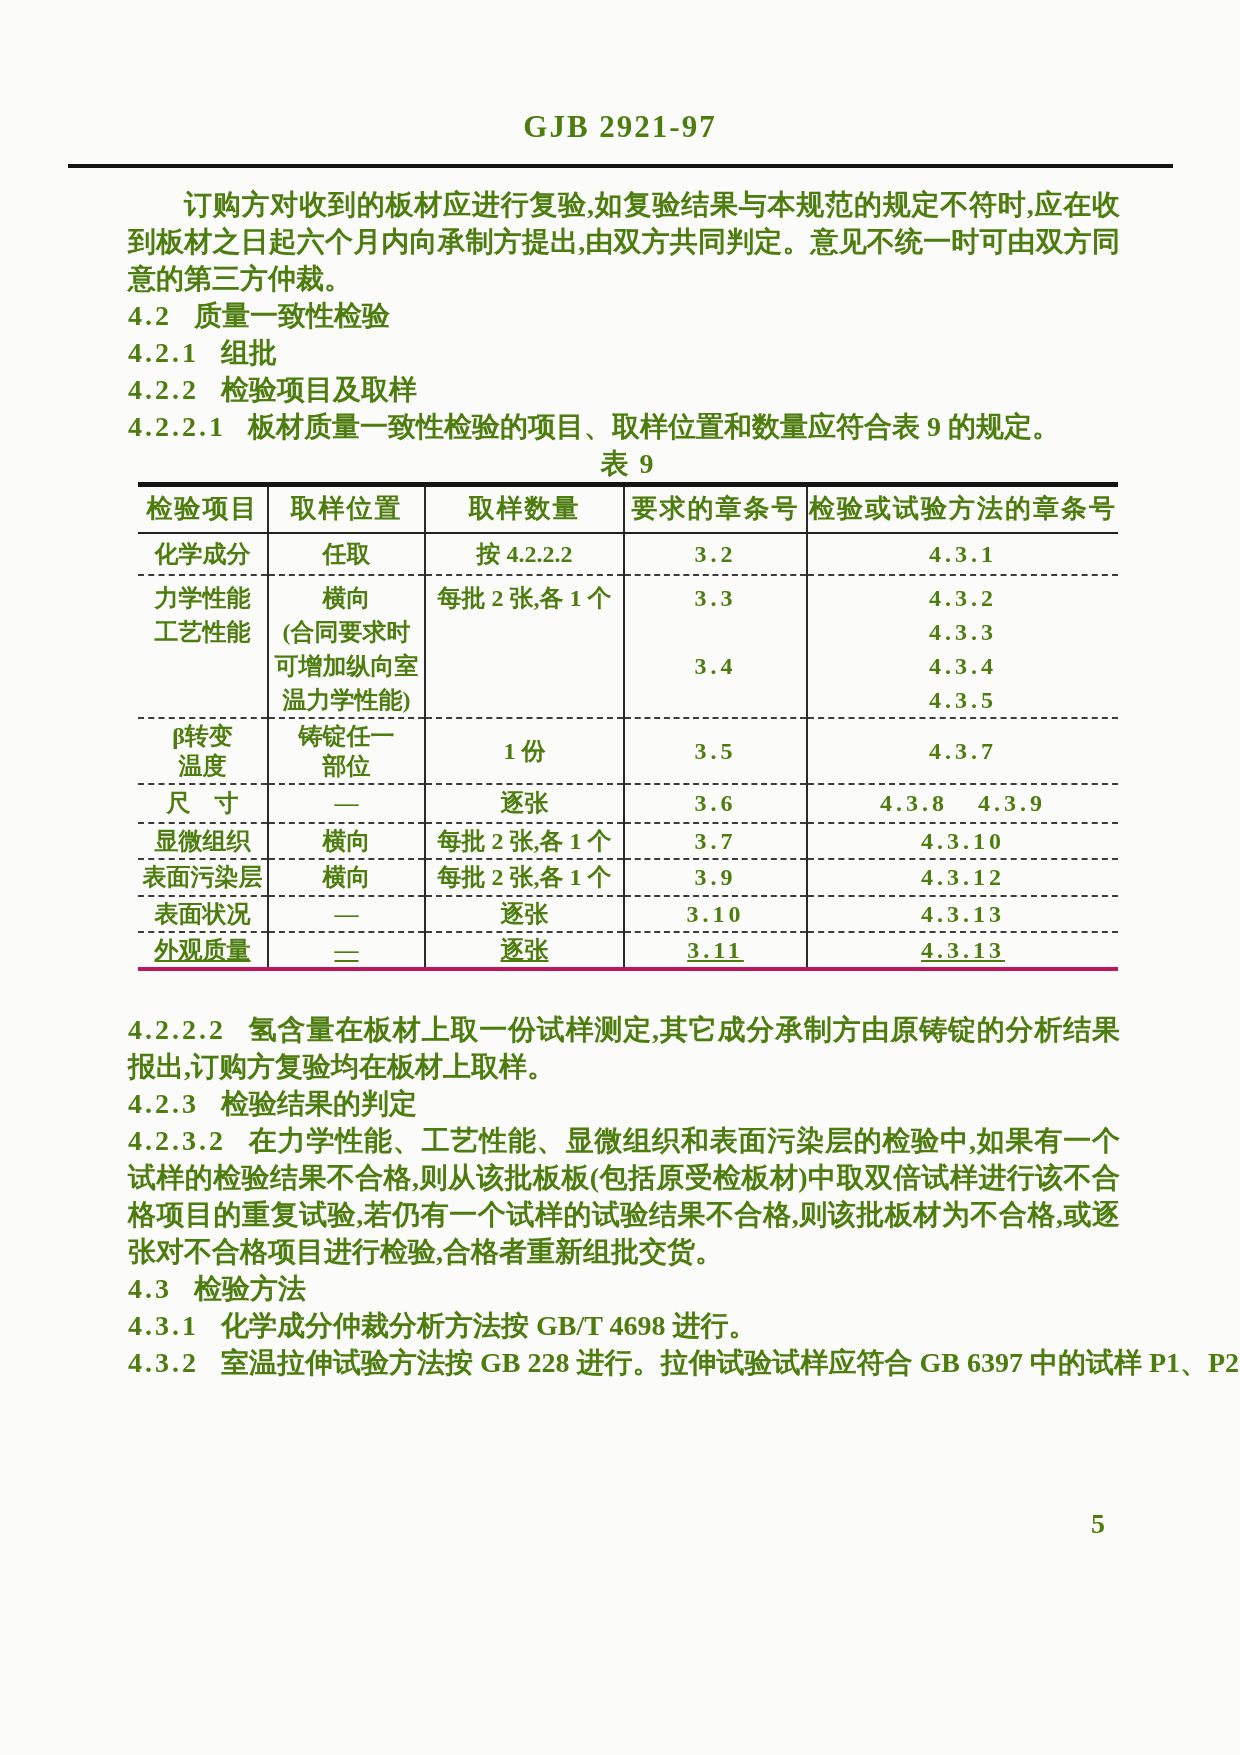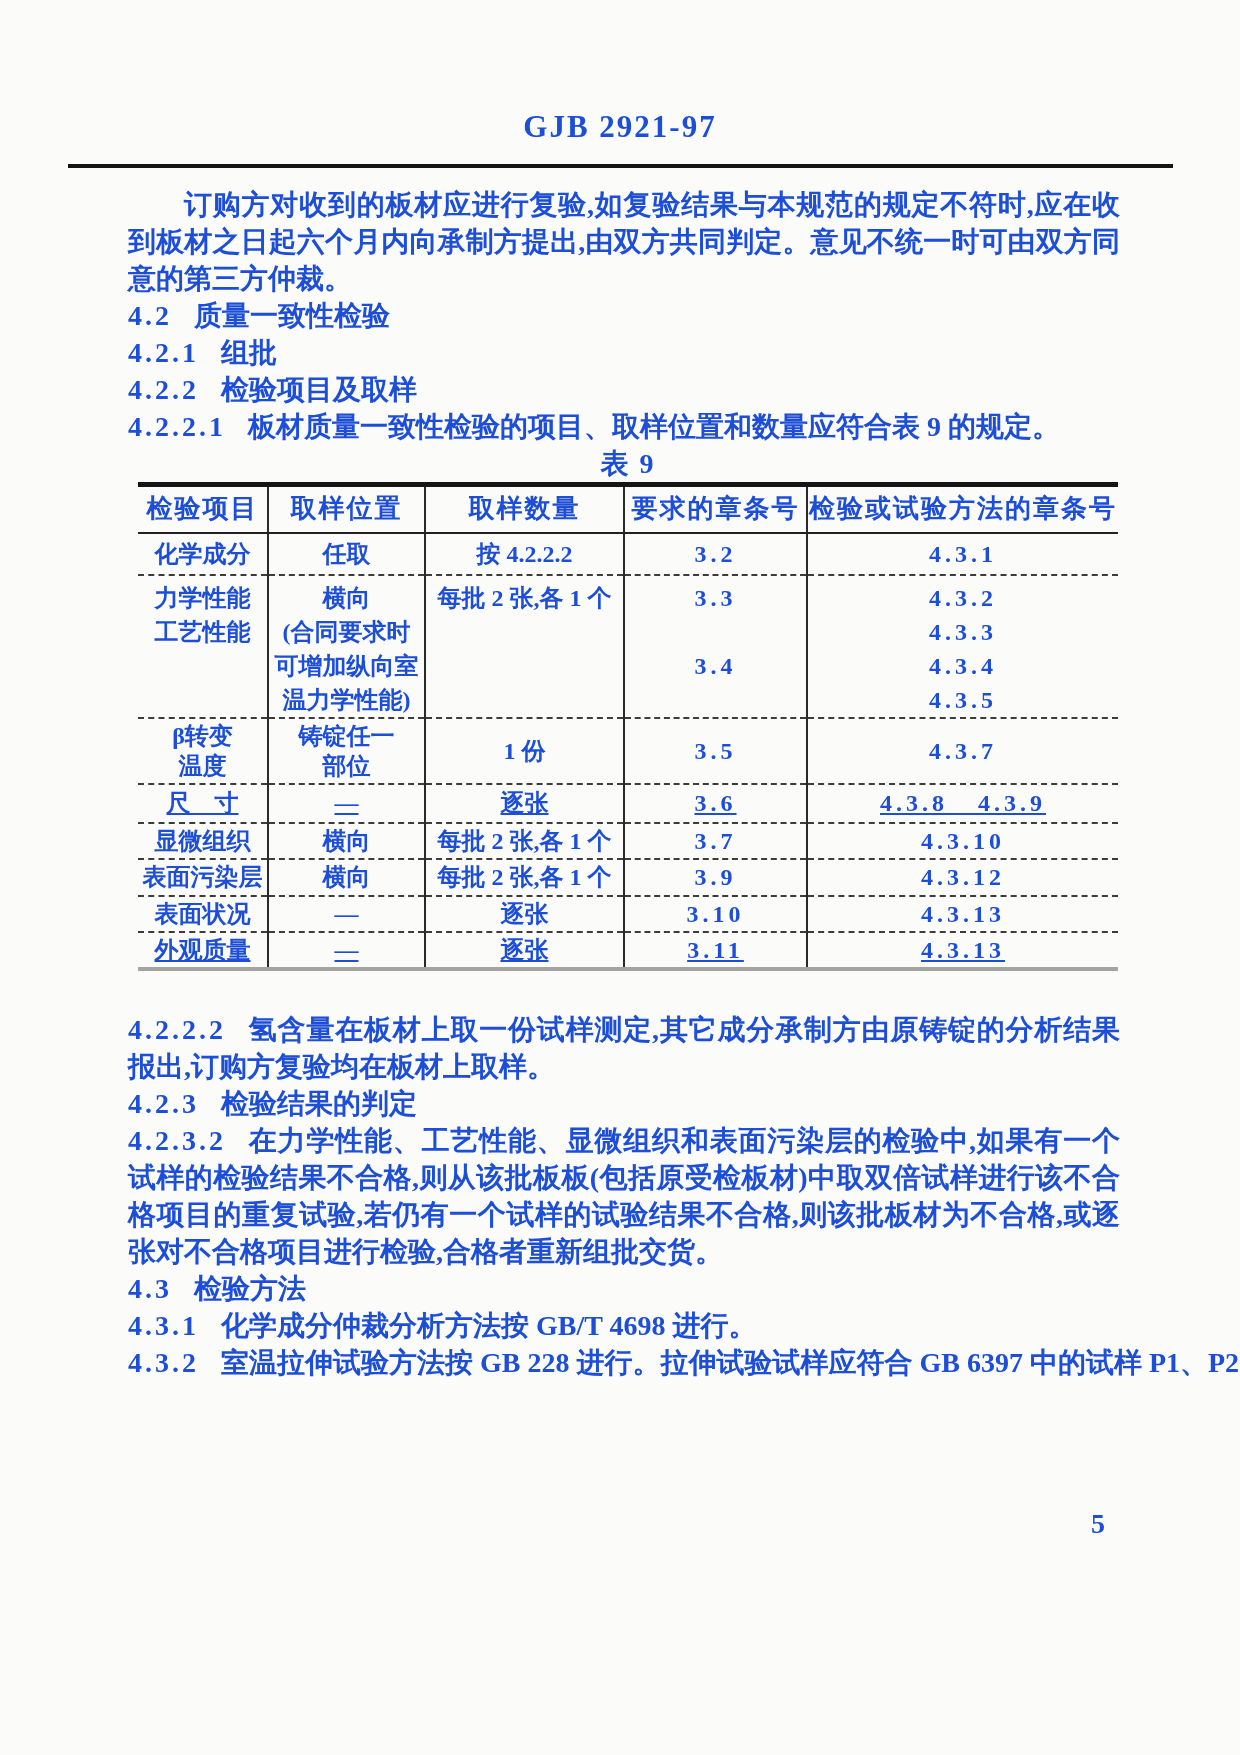--- a/index.html
+++ b/index.html
@@ -2,21 +2,21 @@
 <html><head>
 <meta charset="utf-8">
 <style>
   html, body { margin: 0; padding: 0; background: #e8e8e6; }
   .page {
     position: relative;
     width: 1240px;
     height: 1755px;
     margin: 0 auto;
     background: #fbfbf9;
-    color: #1d4ed8;
+    color: #4d7c0f;
     font-family: "Liberation Serif", "DejaVu Serif", serif;
     overflow: hidden;
   }
   
   .doc-number {
     padding-top: 106px;
     text-align: center;
     font-size: 31px;
     font-weight: 700;
     letter-spacing: 2px;
@@ -49,21 +49,21 @@
     margin-left: 10px;
     text-align: center;
     letter-spacing: 2px;
   }
   table.t9 {
     margin-left: 10px;
     width: 980px;
     border-collapse: collapse;
     table-layout: fixed;
     border-top: 5px solid #151515;
-    border-bottom: 4px solid #a3a3a3;
+    border-bottom: 4px solid #be185d;
   }
   .t9 th, .t9 td {
     padding: 0;
     text-align: center;
     vertical-align: middle;
     white-space: pre;
     font-size: 24px;
     line-height: 34px;
     font-weight: 600;
     overflow: visible;
@@ -78,21 +78,21 @@
   }
   .t9 tbody td { border-bottom: 2px dashed #3c3c3c; }
   .t9 tbody tr:last-child td { border-bottom: none; }
   .t9 td:nth-child(4), .t9 td:nth-child(5) { letter-spacing: 4px; }
   tr.h-head  { height: 48px; }
   tr.h-r1 { height: 42px; }
   tr.h-r2 { height: 140px; }
   tr.h-r2 td { vertical-align: top; padding-top: 5px; }
   tr.h-r3 { height: 66px; }
   tr.h-r3 td { line-height: 30px; }
-  tr.h-r4 { height: 39px; text-decoration: underline; }
+  tr.h-r4 { height: 39px; }
   tr.h-r5 { height: 36px; }
   tr.h-r6 { height: 37px; }
   tr.h-r7 { height: 37px; }
   tr.h-r8 { height: 36px; }
   tr.h-r9 { height: 34px; text-decoration: underline; }
   .after-table { margin-top: 40px !important; }
   
   .page-number {
     position: absolute;
     top: 1508px;

